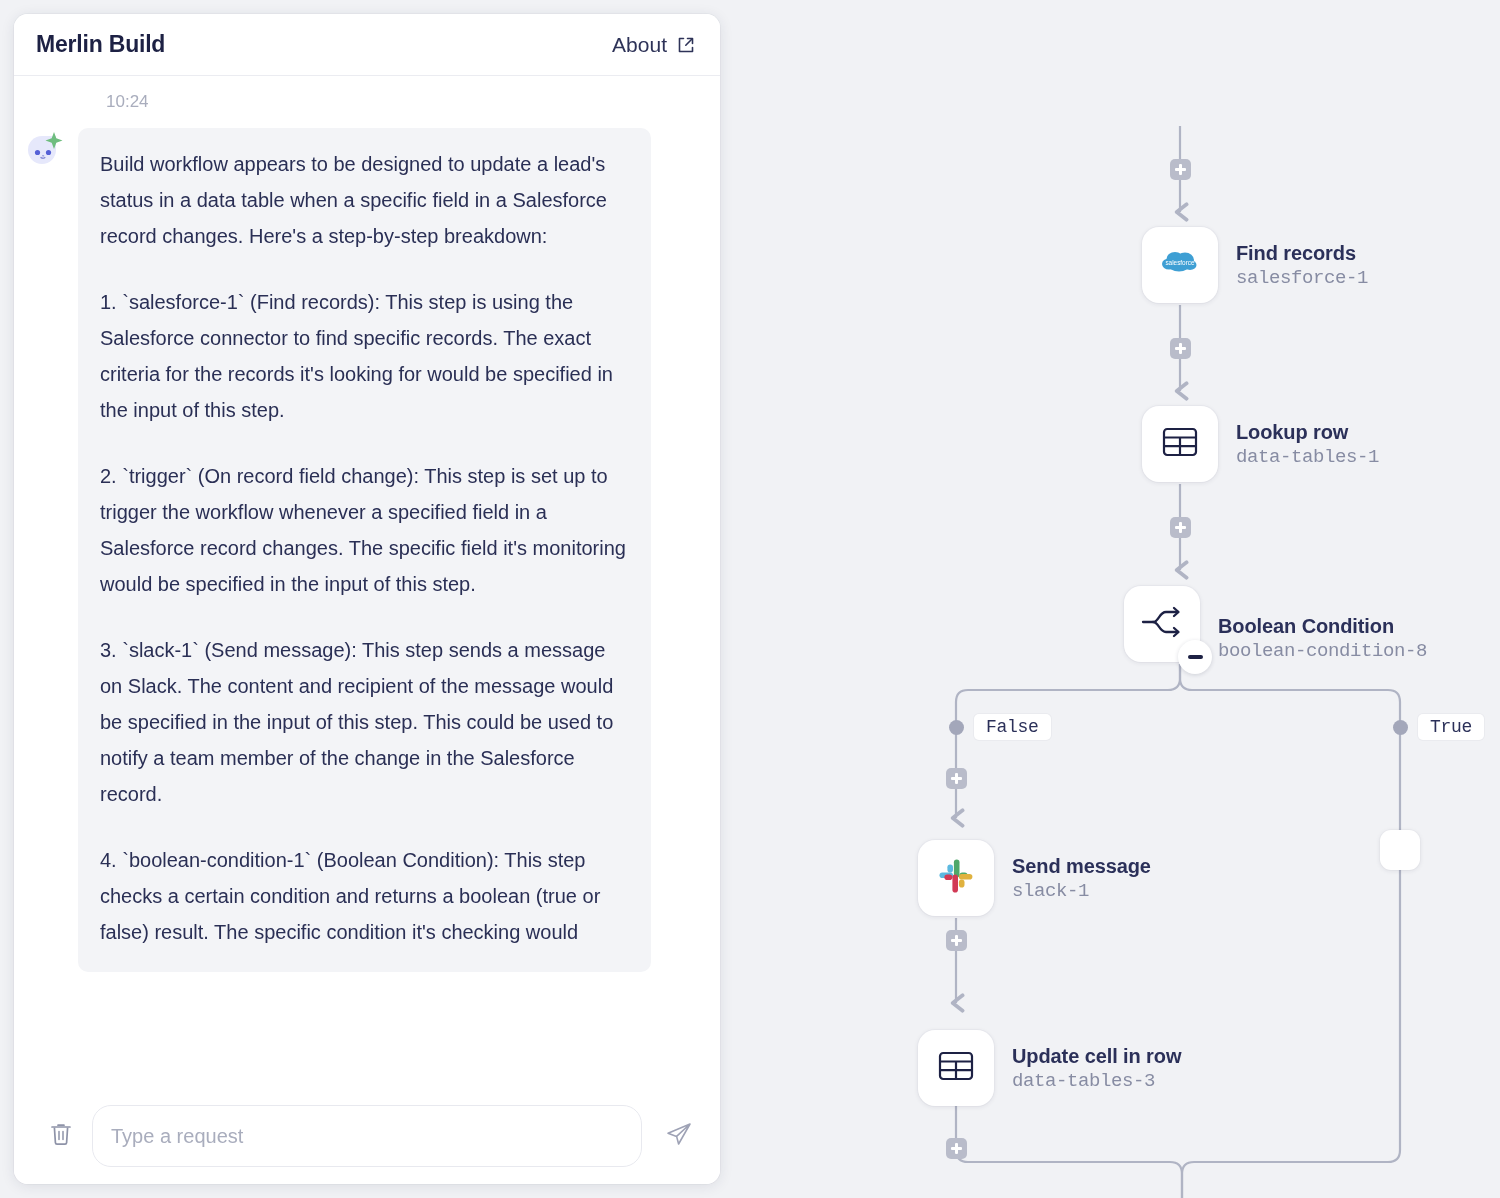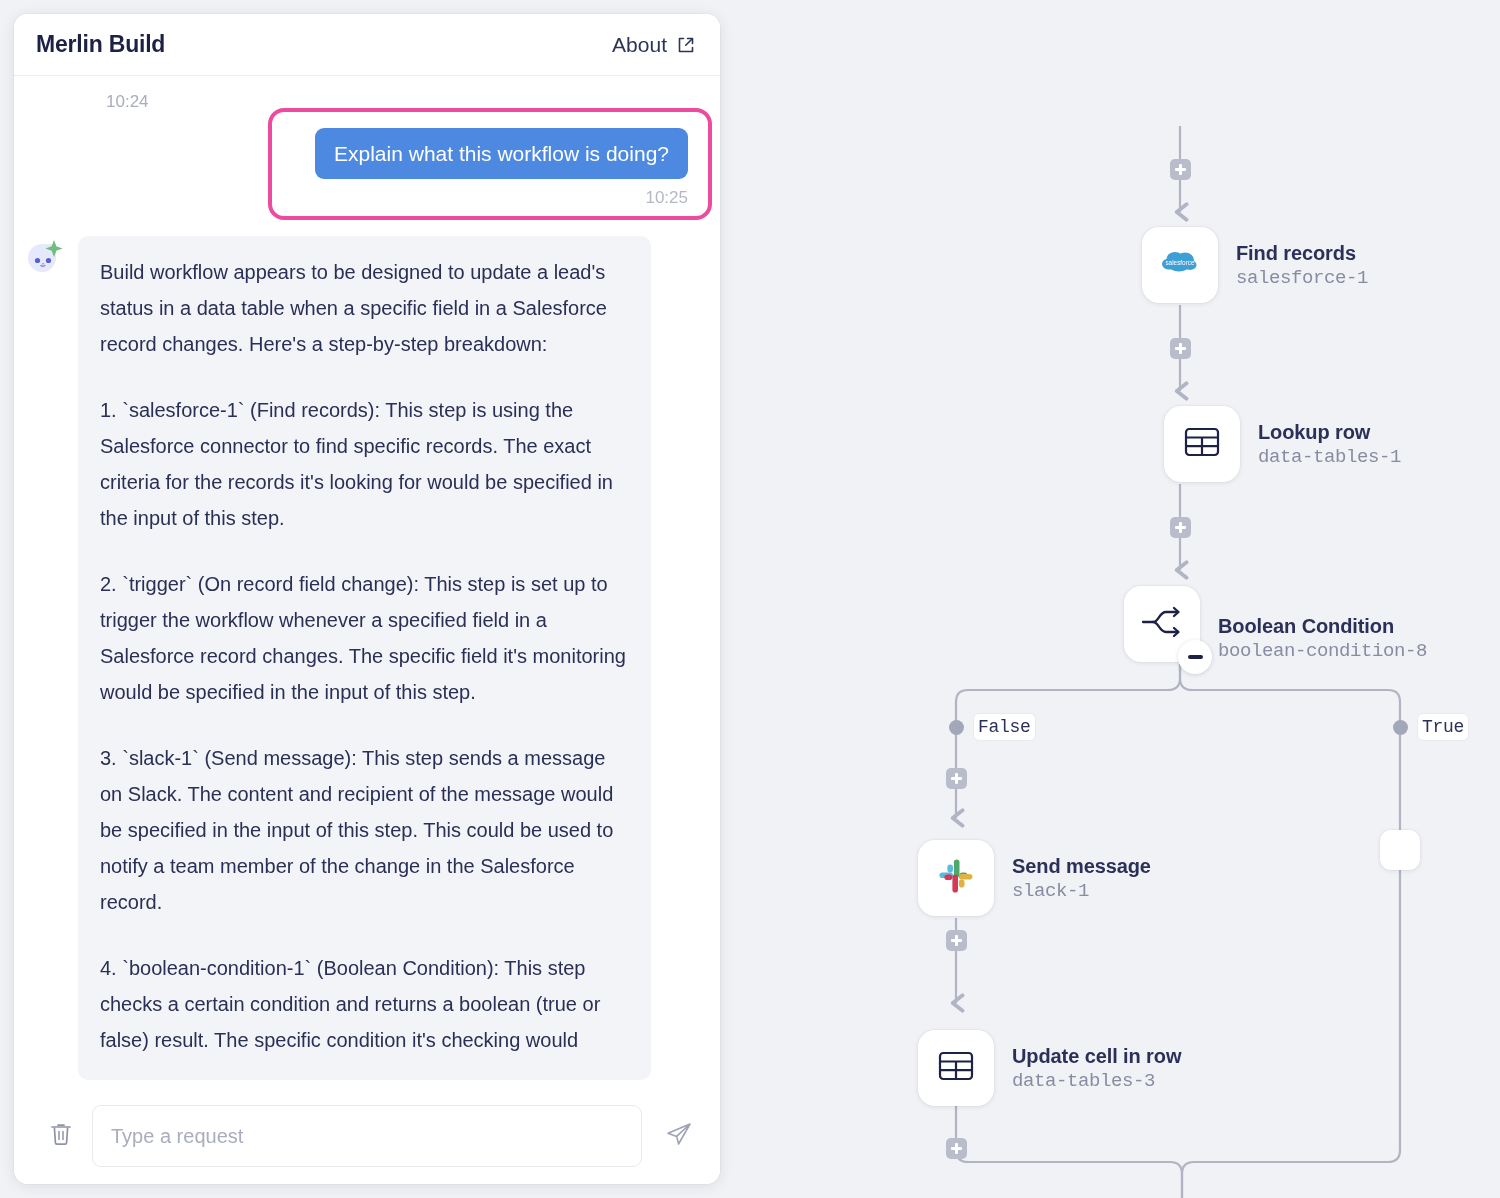--- a/index.html
+++ b/index.html
@@ -92,21 +92,21 @@
 
   .chat-footer {
     flex: 0 0 96px; height: 96px;
     display: flex; align-items: center; gap: 18px;
     padding: 0 26px 0 34px;
     background: #fff;
   }
   .trash-btn { cursor: pointer; flex: 0 0 auto; }
   .request-input {
     flex: 1 1 auto; height: 62px;
-    border: 1px solid #e8e9ef; border-radius: 9px;
+    border: 1px solid #e8e9ef; border-radius: 19px;
     background: #fff;
     padding: 0 18px;
     font-size: 20px; color: #2a2f55;
     font-family: "Liberation Sans", sans-serif;
     outline: none;
   }
   .request-input::placeholder { color: #a9adbd; }
   .send-btn { cursor: pointer; flex: 0 0 auto; padding-left: 4px; }
 
   
@@ -151,21 +151,21 @@
   }
   .plus-btn::before, .plus-btn::after {
     content: ""; position: absolute; background: #fff; border-radius: 1px;
   }
   .plus-btn::before { width: 11px; height: 3px; }
   .plus-btn::after { width: 3px; height: 11px; }
 
   .branch-label {
     position: absolute;
     background: #fff; border-radius: 5px;
-    padding: 3px 4px;
+    padding: 3px 12px;
     font-family: "Liberation Mono", monospace;
     font-size: 18px; color: #2b3059;
     letter-spacing: -.3px;
     box-shadow: 0 0 0 1px rgba(30,35,70,.03);
   }
   .branch-dot {
     position: absolute; width: 15px; height: 15px; border-radius: 50%;
     background: #a3a7ba;
   }
 </style>
@@ -187,26 +187,20 @@
             <path d="M16.2 3.8L9.8 10.2" stroke="#2e3358" stroke-width="1.6" stroke-linecap="round"></path>
           </svg>
         </span>
       </div>
     </div>
 
     <div class="chat-body">
 
       <div class="msg-time time-top">10:24</div>
 
-      <div class="user-row">
-        <div class="user-highlight">
-          <div class="user-bubble">Explain what this workflow is doing?</div>
-          <div class="user-time">10:25</div>
-        </div>
-      </div>
 
       <div class="bot-row">
         <div class="bot-avatar">
           <svg width="44" height="44" viewBox="0 0 44 44" fill="none">
             <path d="M6 20a14 14 0 0 1 14-14h14v14a14 14 0 0 1-14 14h0A14 14 0 0 1 6 20z" fill="#e6e8fb"></path>
             <circle cx="15.5" cy="22.5" r="2.6" fill="#5560d6"></circle>
             <circle cx="26.5" cy="22.5" r="2.6" fill="#5560d6"></circle>
             <path d="M19 27.5c.8 1 2.9 1 3.8 0" stroke="#8a8fd8" stroke-width="1.5" stroke-linecap="round"></path>
             <path d="M19.8 25.2h2.6l-1.3 1.8z" fill="#8a8fd8"></path>
             <path d="M32 2l2.3 6.2L40.5 10.5l-6.2 2.3L32 19l-2.3-6.2L23.5 10.5l6.2-2.3z" fill="#6fbd7f"></path>
@@ -299,21 +293,21 @@
             <text x="23" y="25" font-family="Liberation Sans, sans-serif" font-size="6.4" fill="#ffffff" text-anchor="middle">salesforce</text>
           </svg>
         </span>
       </div>
       <div class="node-text">
         <div class="node-title">Find records</div>
         <div class="node-sub">salesforce-1</div>
       </div>
     </div>
 
-    <div class="node" style="left:424px; top:406px;">
+    <div class="node" style="left:402px; top:406px;">
       <div class="node-tile">
         <span>
           <svg width="42" height="42" viewBox="0 0 42 42" fill="none">
             <rect x="5" y="8" width="32" height="26" rx="3.2" stroke="#1d2144" stroke-width="2.2"></rect>
             <path d="M5 16.5h32M21 16.5V34M5 25.2h32" stroke="#1d2144" stroke-width="2.2"></path>
           </svg>
         </span>
       </div>
       <div class="node-text">
         <div class="node-title">Lookup row</div>

